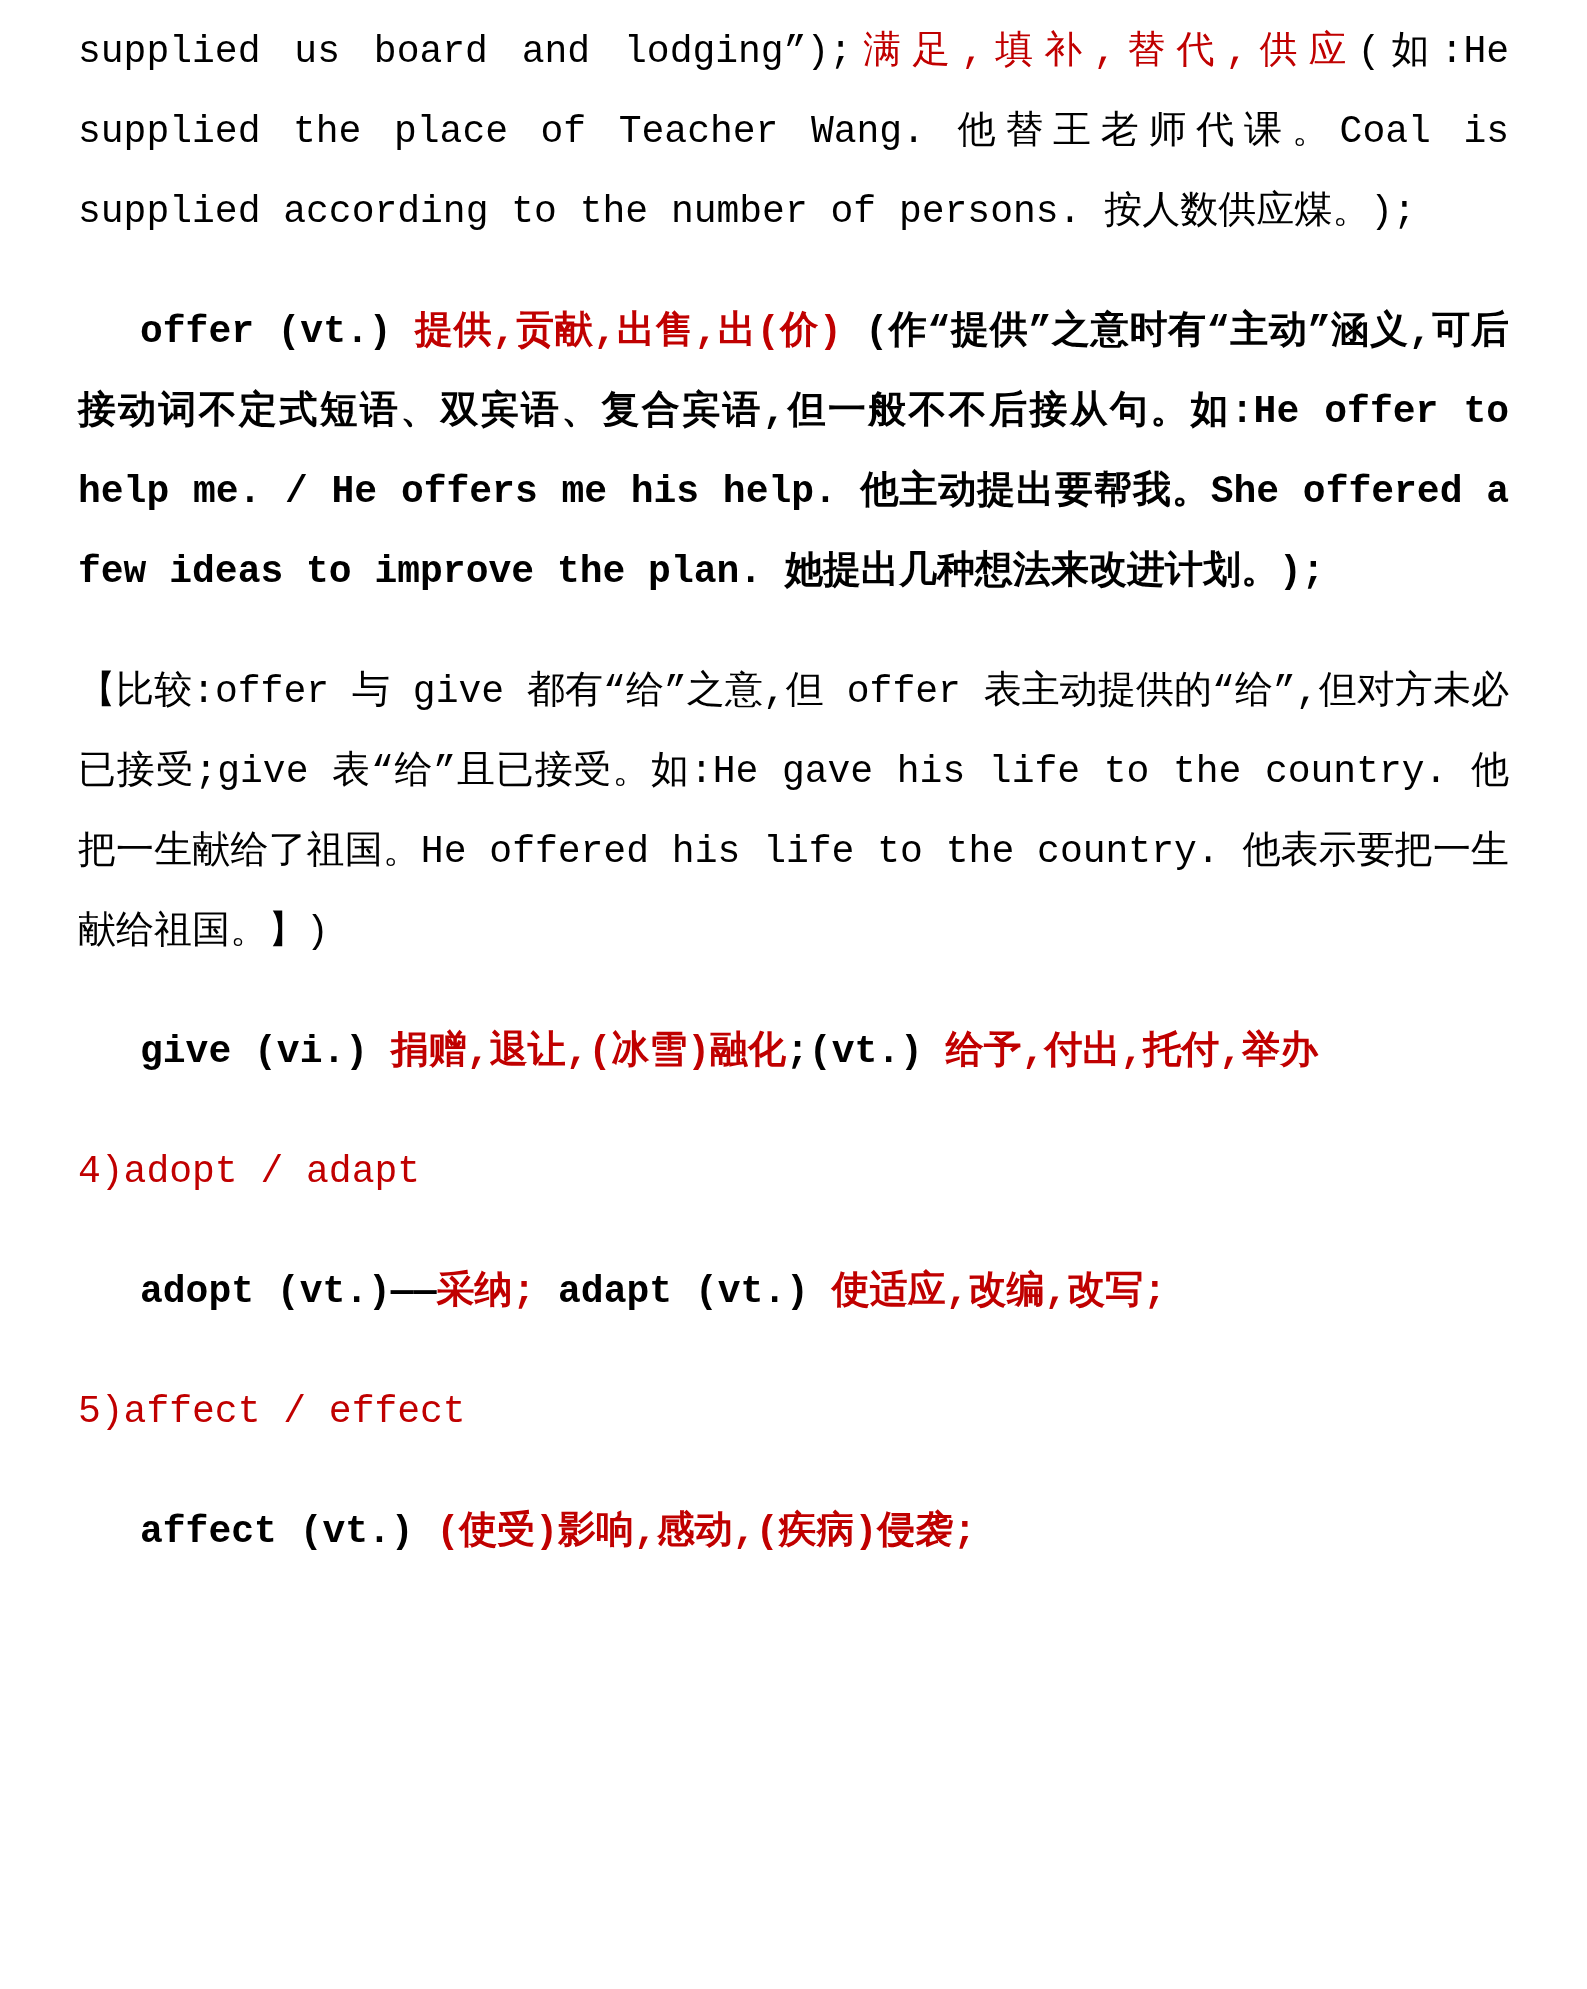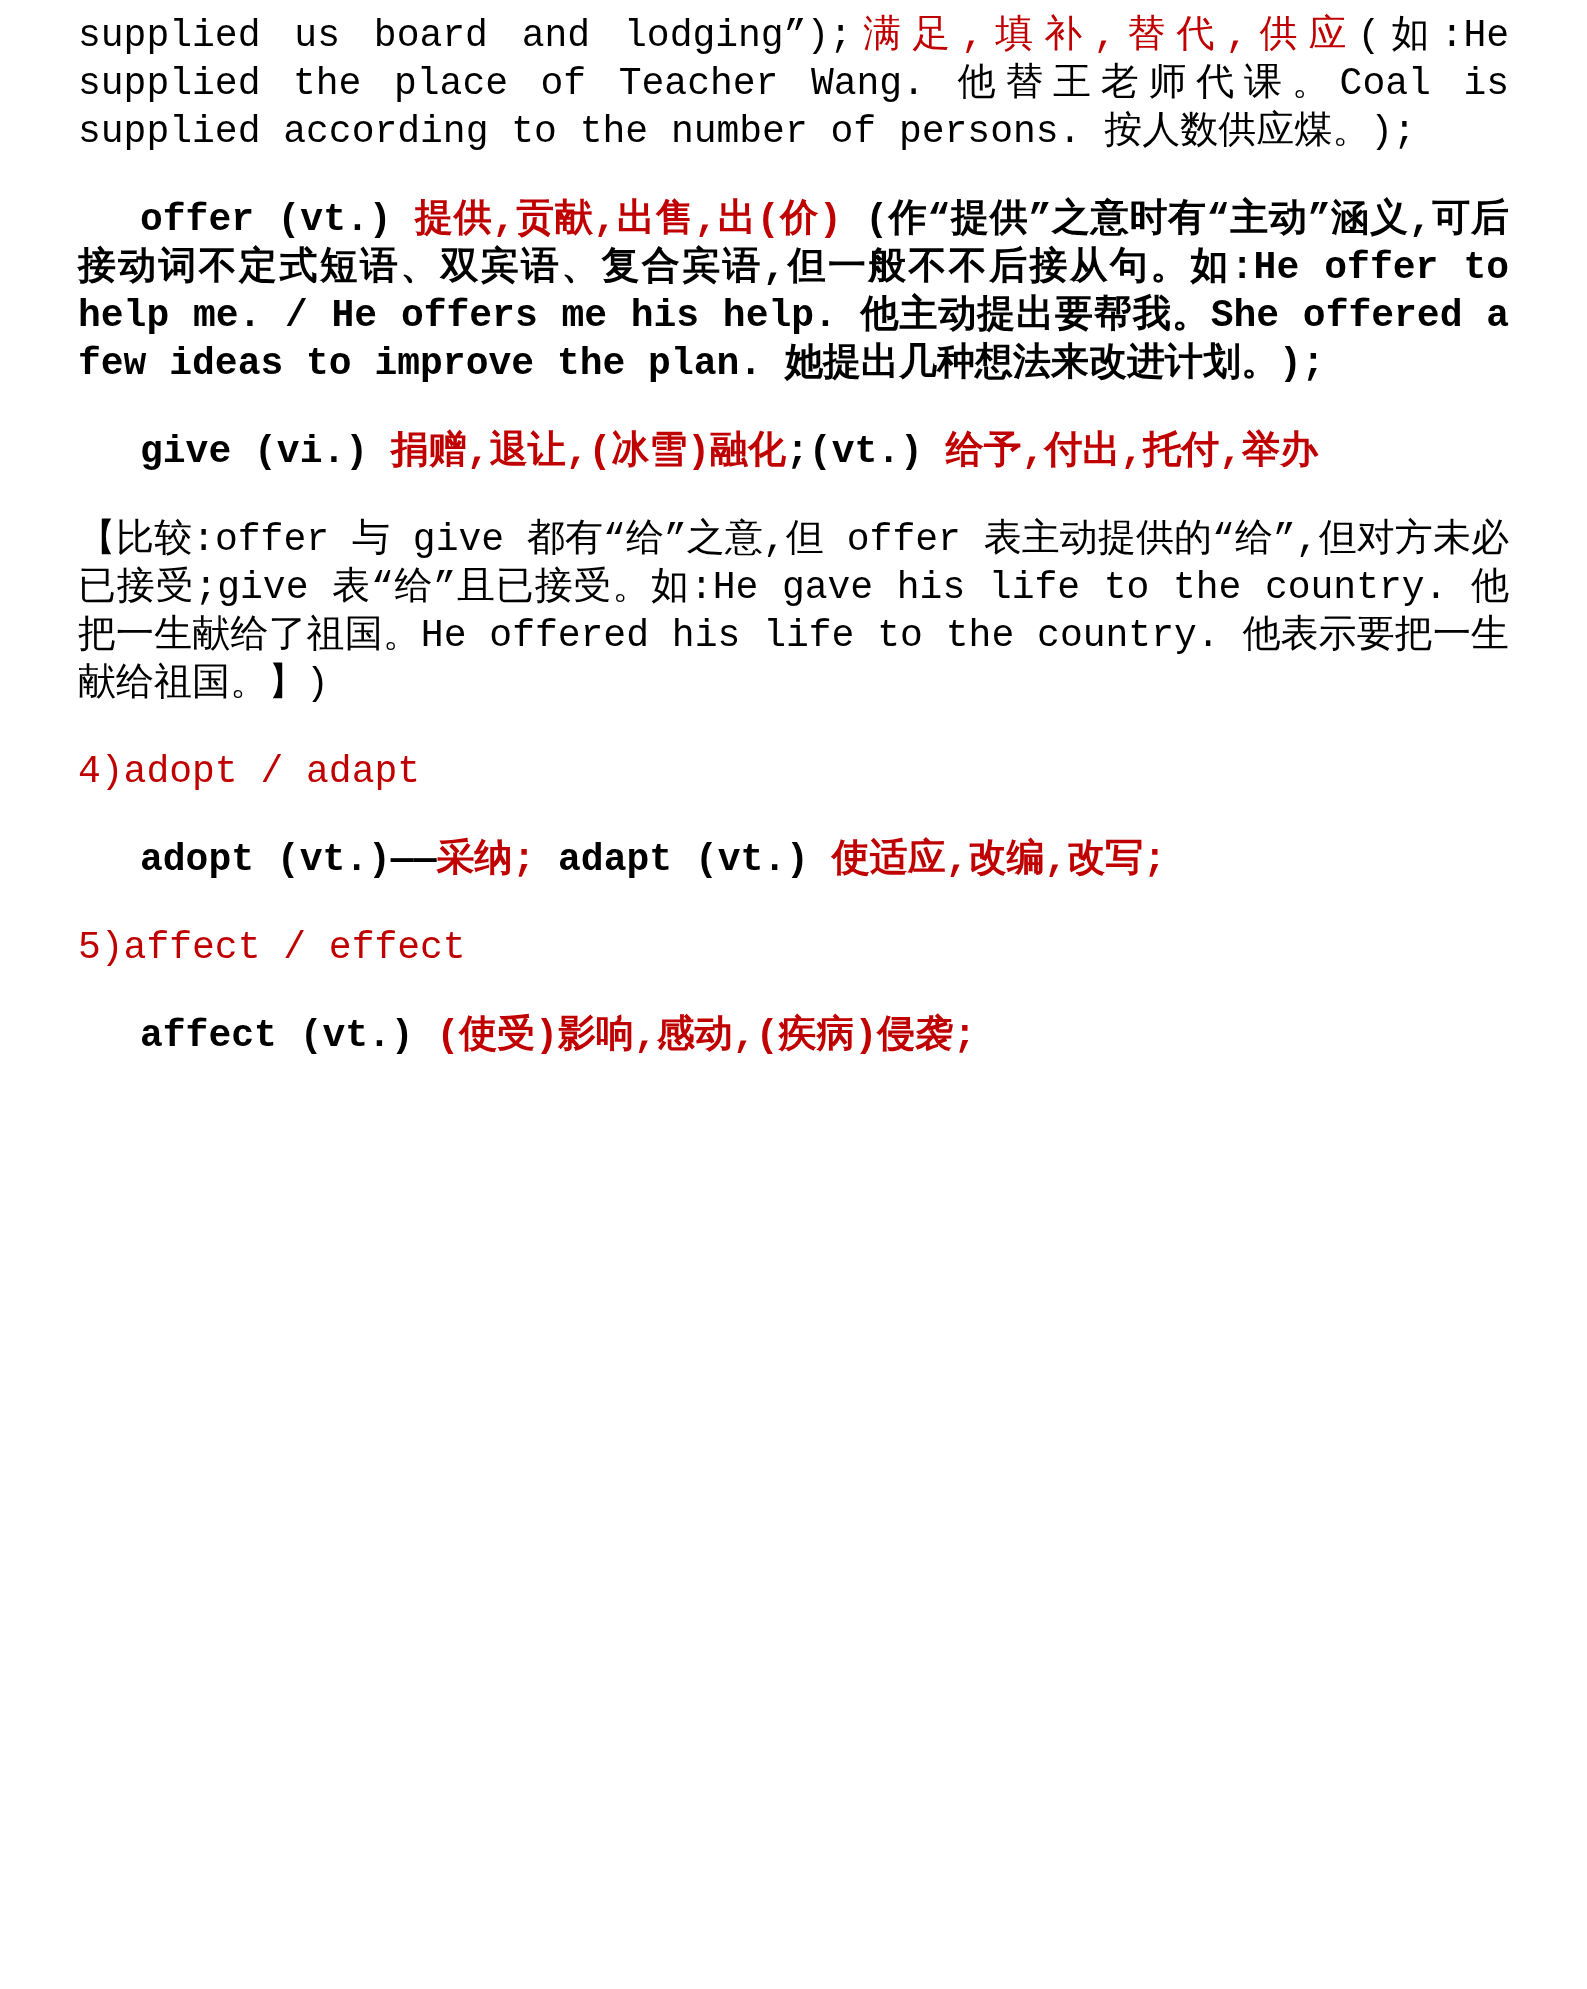--- a/index.html
+++ b/index.html
@@ -11,21 +11,21 @@
     width: 1587px;
     min-height: 1989px;
     box-sizing: border-box;
     padding: 12px 78px 24px 78px;
     background: #ffffff;
     font-family: "Liberation Mono", "DejaVu Sans Mono", monospace;
     color: #000000;
   }
   .para {
     font-size: 38px;
-    line-height: 48px;
+    line-height: 80px;
     margin: 0 0 40px 0;
     text-align: justify;
     word-break: break-word;
   }
   .para.indent {
     text-indent: 62px;
     font-weight: bold;
   }
   .para.heading {
     margin-bottom: 40px;
@@ -33,20 +33,20 @@
   .run-black { color: #000000; }
   .run-red { color: #c00000; }
 </style>
 </head>
 <body>
 
 <div class="page">
   <div id="doc-body">
       <p class="para"><span class="run-black">supplied us board and lodging”);</span><span class="run-red">满足,填补,替代,供应</span><span class="run-black">(如:He supplied the place of Teacher Wang. 他替王老师代课。Coal is supplied according to the number of persons. 按人数供应煤。);</span></p>
       <p class="para indent"><span class="run-black">offer (vt.) </span><span class="run-red">提供,贡献,出售,出(价)</span><span class="run-black"> (作“提供”之意时有“主动”涵义,可后接动词不定式短语、双宾语、复合宾语,但一般不不后接从句。如:He offer to help me. / He offers me his help. 他主动提出要帮我。She offered a few ideas to improve the plan. 她提出几种想法来改进计划。);</span></p>
+      <p class="para"><span class="run-black">【比较:offer 与 give 都有“给”之意,但 offer 表主动提供的“给”,但对方未必已接受;give 表“给”且已接受。如:He gave his life to the country. 他把一生献给了祖国。He offered his life to the country. 他表示要把一生献给祖国。】)</span></p>
       <p class="para indent"><span class="run-black">give (vi.) </span><span class="run-red">捐赠,退让,(冰雪)融化</span><span class="run-black">;(vt.) </span><span class="run-red">给予,付出,托付,举办</span></p>
-      <p class="para"><span class="run-black">【比较:offer 与 give 都有“给”之意,但 offer 表主动提供的“给”,但对方未必已接受;give 表“给”且已接受。如:He gave his life to the country. 他把一生献给了祖国。He offered his life to the country. 他表示要把一生献给祖国。】)</span></p>
       <p class="para heading"><span class="run-red">4)adopt / adapt</span></p>
       <p class="para indent"><span class="run-black">adopt (vt.)——</span><span class="run-red">采纳;</span><span class="run-black"> adapt (vt.) </span><span class="run-red">使适应,改编,改写;</span></p>
       <p class="para heading"><span class="run-red">5)affect / effect</span></p>
       <p class="para indent"><span class="run-black">affect (vt.) </span><span class="run-red">(使受)影响,感动,(疾病)侵袭;</span></p>
     </div>
 </div>
 
 </body></html>

